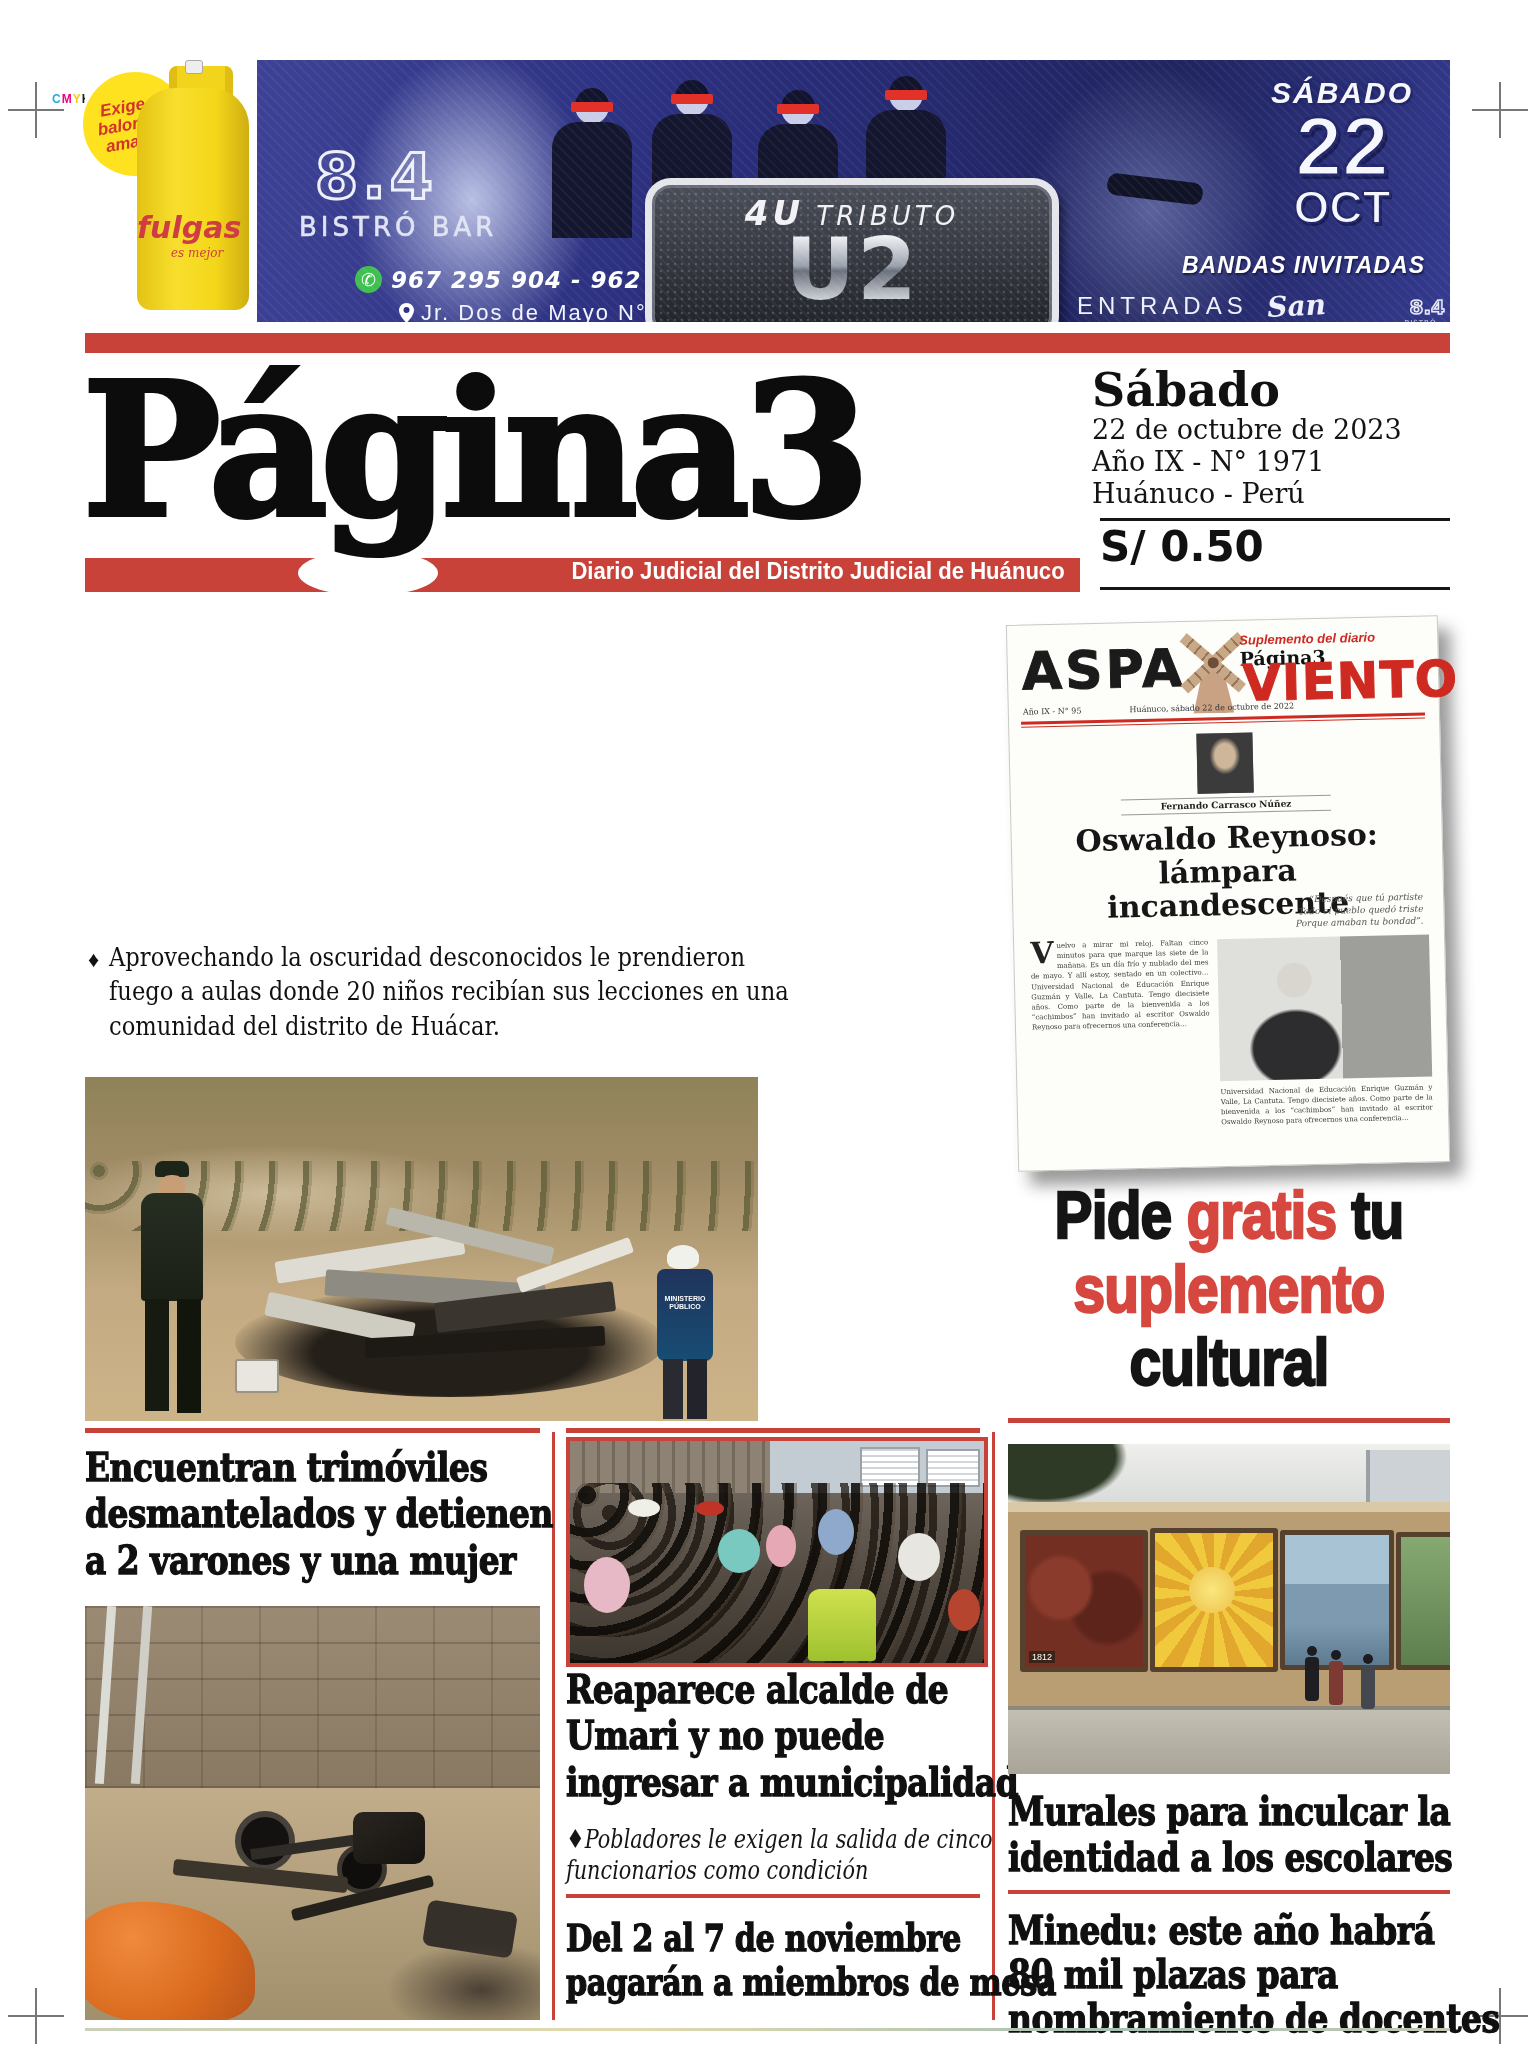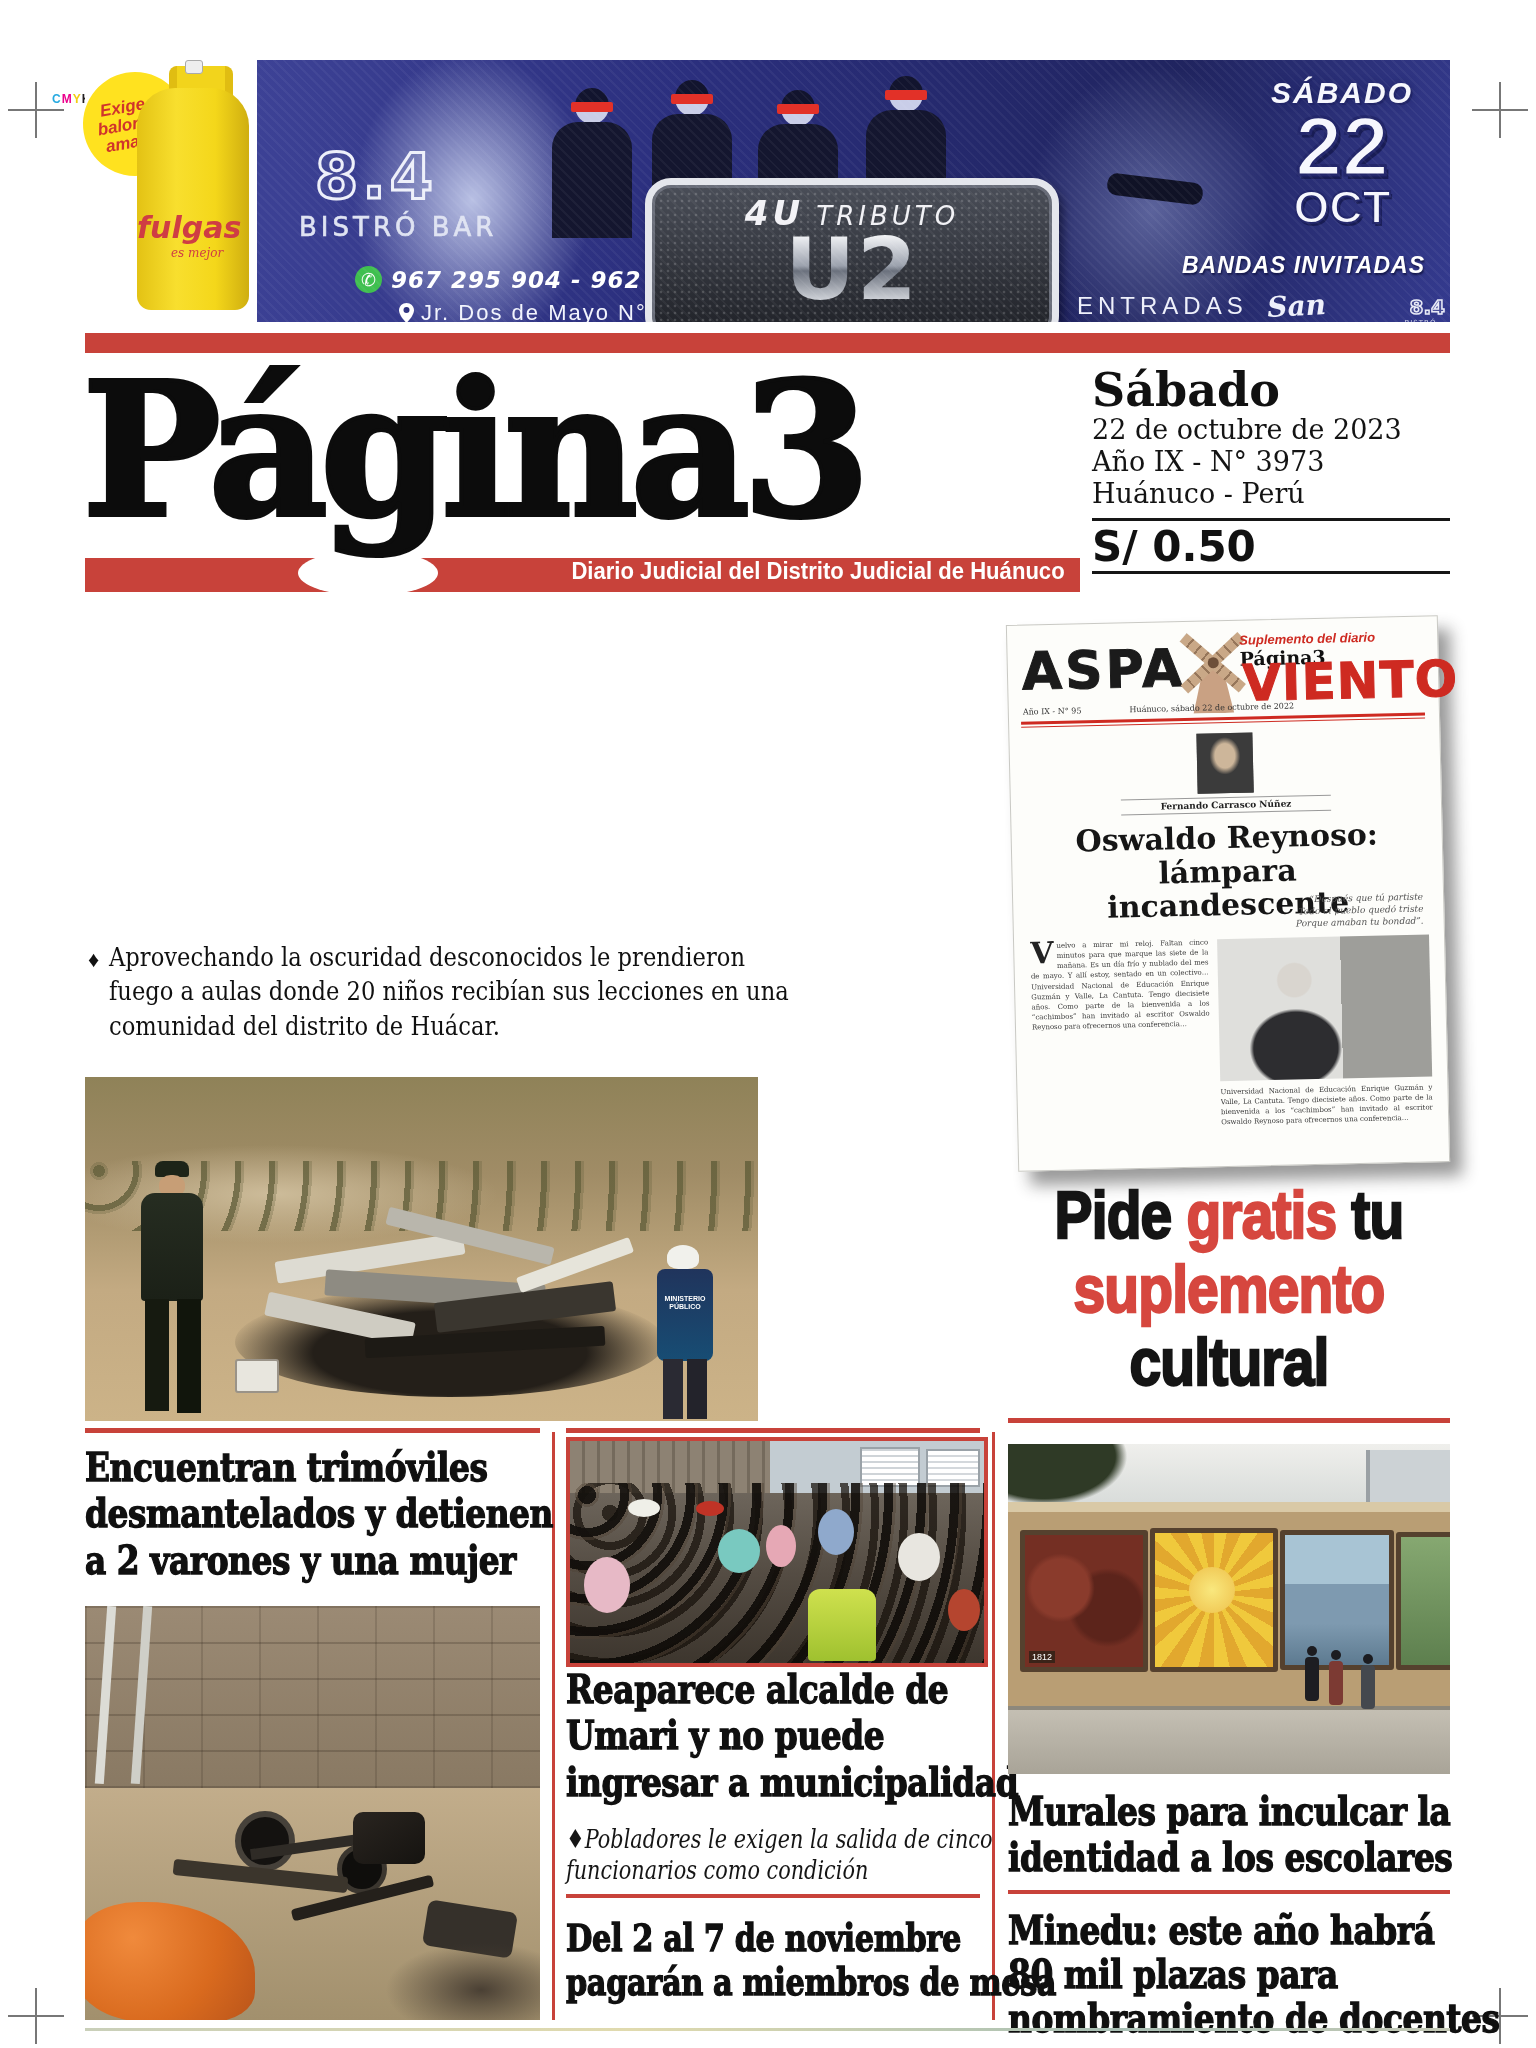--- a/index.html
+++ b/index.html
@@ -75,21 +75,21 @@
   #mast-title{left:82px;top:358px;font-family:"DejaVu Serif",serif;font-weight:bold;font-size:185px;
        line-height:1;letter-spacing:-8px;color:#0c0c0c;-webkit-text-stroke:4px #0c0c0c;z-index:3;}
   .notch{left:298px;top:550px;width:140px;height:46px;background:#fff;border-radius:50%;z-index:2;}
   #tagline-bar{left:85px;top:558px;width:995px;height:34px;background:#c8423a;z-index:1;}
   #tagline-bar span{display:block;text-align:right;padding-right:16px;line-height:34px;
        font:bold 23px "Liberation Sans",sans-serif;color:#fff;transform:scaleX(.96);transform-origin:right center;}
   #dateblock{left:1092px;top:366px;width:358px;}
   .db-day{font:bold 46px "DejaVu Serif",serif;line-height:1.05;}
   .db-line{font:27px "DejaVu Serif",serif;line-height:1.18;color:#141414;}
   .db-price{margin-top:8px;border-top:3px solid #161616;border-bottom:3px solid #161616;
-       font:bold 42px "DejaVu Sans",sans-serif;padding:1px 0 0;}
+       font:bold 42px "DejaVu Sans",sans-serif;padding:1px 0 16px;margin-left:8px;}
   
   #lead-headline{left:85px;top:628px;width:900px;}
   #lead-headline div{font-family:"DejaVu Serif",serif;font-weight:bold;font-size:103px;line-height:.98;
        letter-spacing:-1px;color:#0e0e0e;-webkit-text-stroke:3px #0e0e0e;
        transform:scaleX(.8);transform-origin:left top;white-space:nowrap;}
   #lead-deck{left:88px;top:940px;width:680px;display:flex;gap:10px;}
   .diamond{font-size:22px;line-height:1;padding-top:9px;color:#111;}
   #lead-deck .dtxt{font:26px "DejaVu Serif",serif;line-height:1.32;color:#101010;
        transform:scaleX(.87);transform-origin:left top;white-space:nowrap;}
   
@@ -264,21 +264,21 @@
   <div class="topbar abs"></div>
   <div class="notch abs"></div>
   <div id="tagline-bar" class="abs">
     <span>Diario Judicial del Distrito Judicial de Huánuco</span>
   </div>
   <div id="mast-title" class="abs">Página3</div>
 
   <div id="dateblock" class="abs">
     <div class="db-day">Sábado</div>
     <div class="db-line">22 de octubre de 2023</div>
-    <div class="db-line">Año IX - N° 3973</div>
+    <div class="db-line">Año IX - N° 1971</div>
     <div class="db-line">Huánuco - Perú</div>
     <div class="db-price">S/ 0.50</div>
   </div>
 
   <div id="lead-deck" class="abs">
     <span class="diamond">♦</span>
     <div class="dtxt">
       <div>Aprovechando la oscuridad desconocidos le prendieron</div>
       <div>fuego a aulas donde 20 niños recibían sus lecciones en una</div>
       <div>comunidad del distrito de Huácar.</div>

